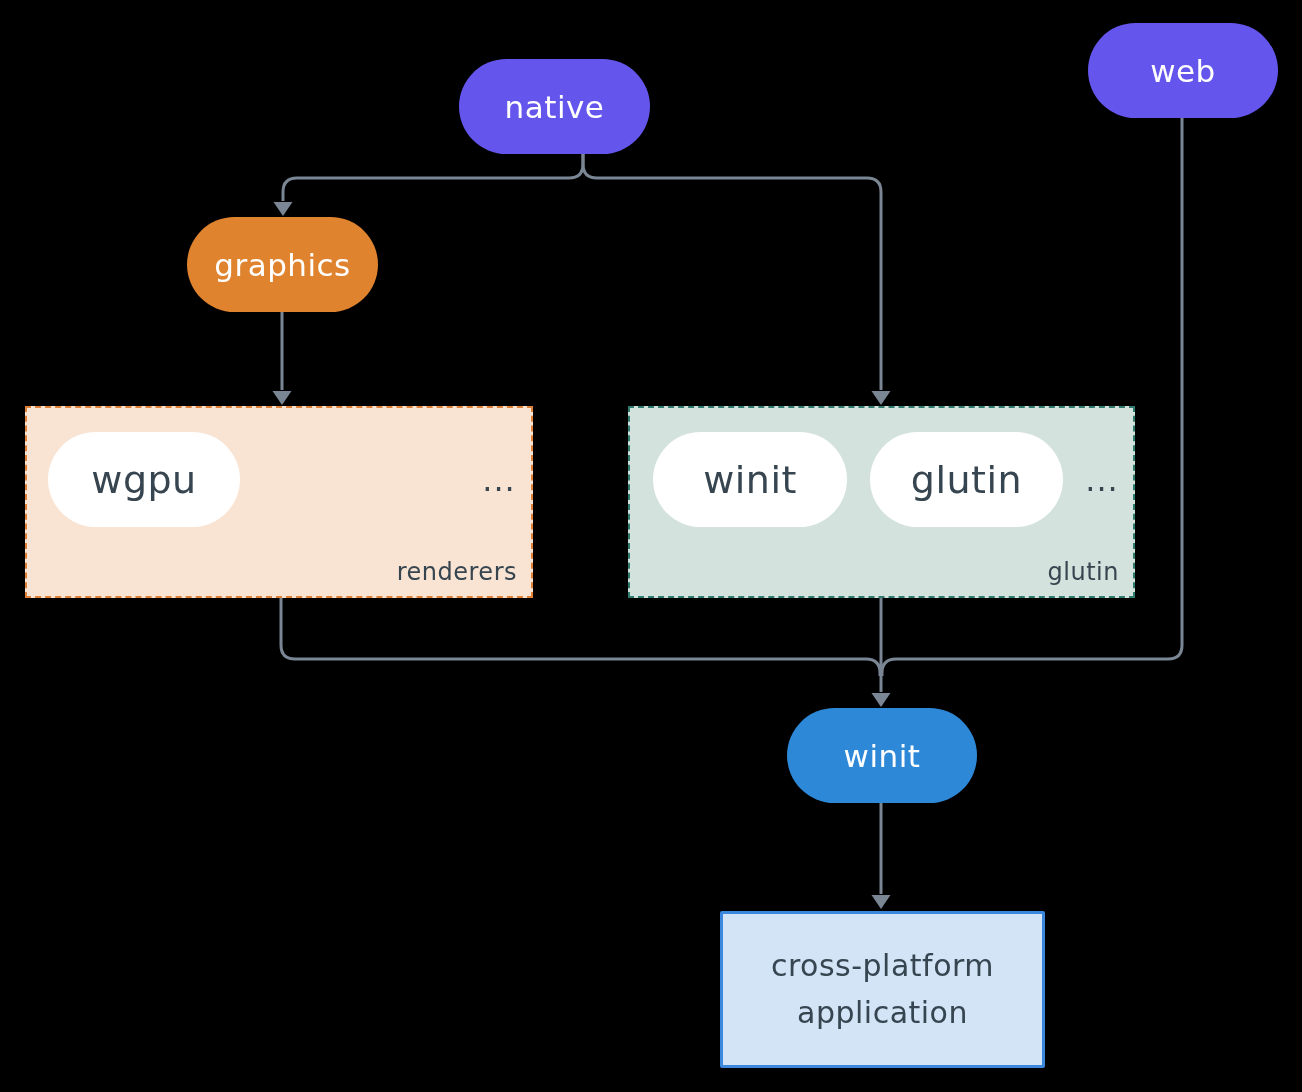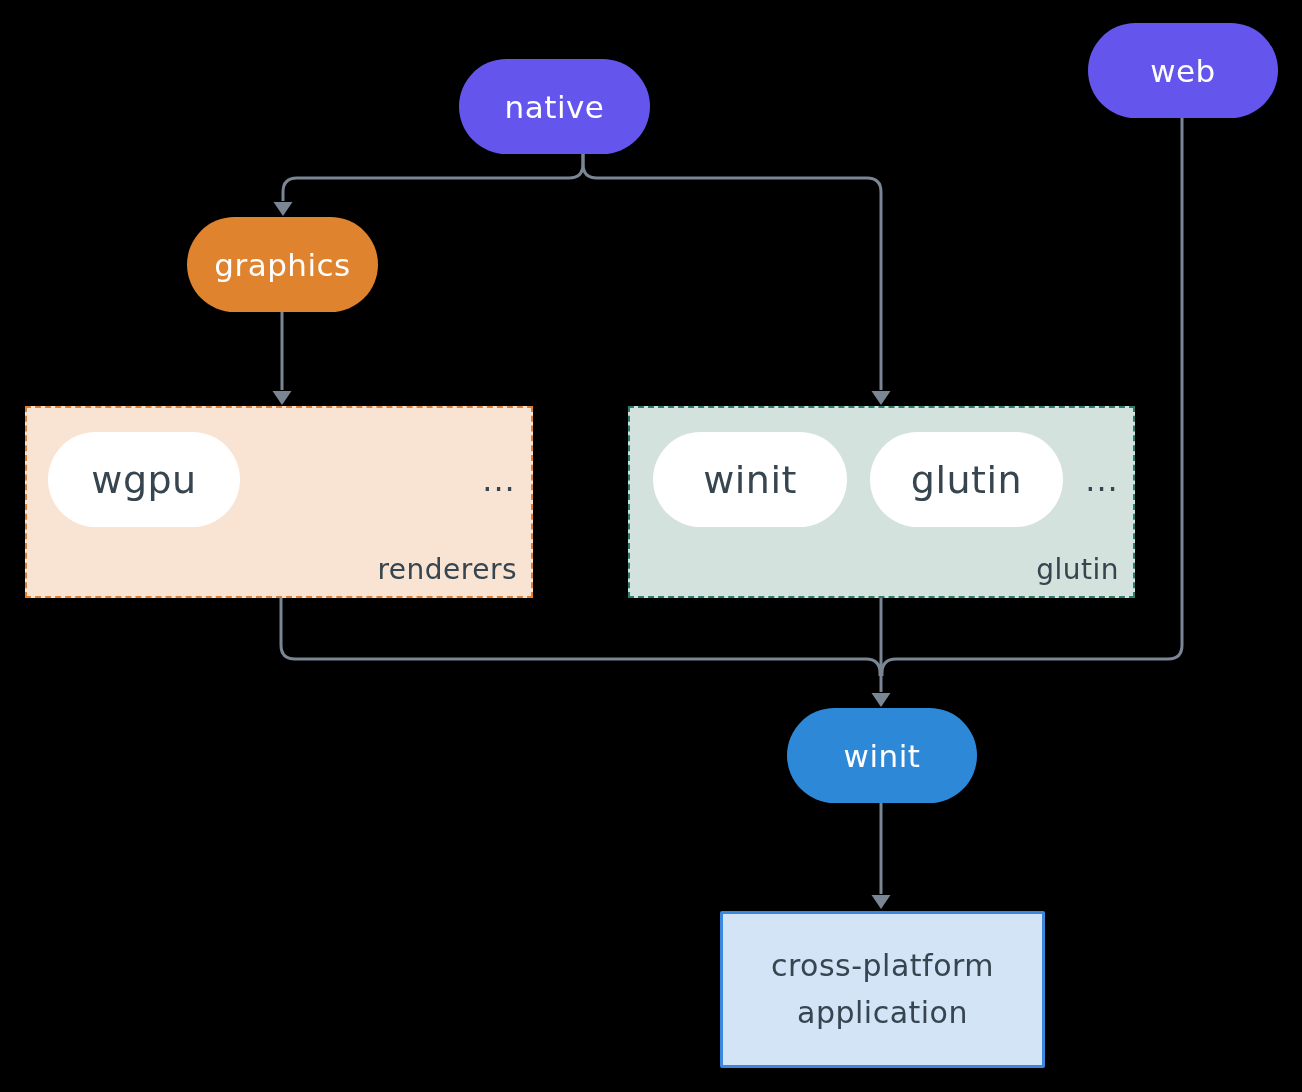--- a/index.html
+++ b/index.html
@@ -45,21 +45,21 @@
   #group-shells    .pill.p0 { left:23px;  width:194px;text-align:right; }
   #group-shells    .pill.p1 { left:240px; width:193px; }
 
   .ellipsis {
     position:absolute; top:24px; height:95px; left:448px; width:48px;
     display:flex; align-items:center; justify-content:center;
     color:var(--text-dark); font-size:32px; letter-spacing:1px;
   }
   .group-label {
     position:absolute; right:14px; bottom:10px;
-    color:var(--text-dark); font-size:28px; letter-spacing:0.5px;
+    color:var(--text-dark); font-size:24px; letter-spacing:0.5px;
   }
 
   #node-application {
     position:absolute; left:720px; top:911px; width:325px; height:157px;
     background:var(--app-bg); border:3px solid var(--app-border); border-radius:2px;
     display:flex; align-items:center; justify-content:center; text-align:center;
     color:var(--text-dark); font-size:30px; line-height:1.55; letter-spacing:0.5px;
     padding:8px 20px;
   }
 </style>

